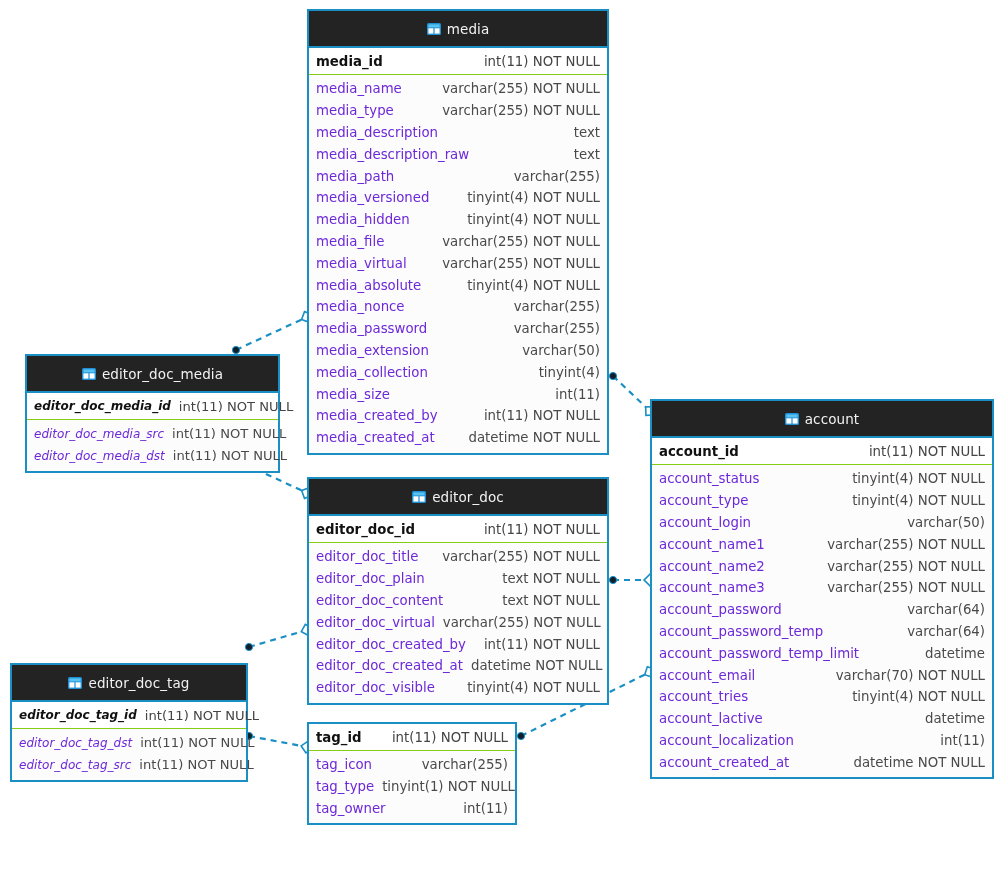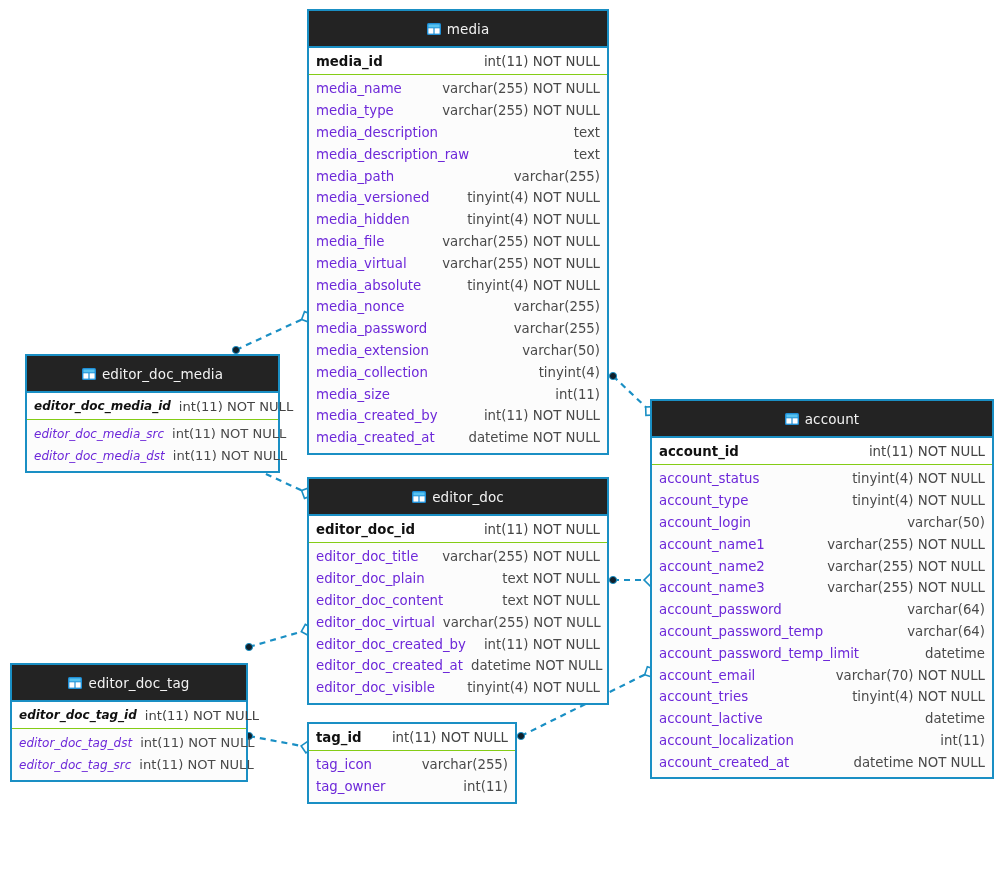--- a/index.html
+++ b/index.html
@@ -443,19 +443,24 @@
         <span class="spacer"></span>
         <span class="ctype">int(11) NOT NULL</span>
       </div>
       <div class="col-rows">
         <div class="col-row">
           <span class="cname">tag_icon</span>
           <span class="spacer"></span>
           <span class="ctype">varchar(255)</span>
         </div>
         <div class="col-row">
+          <span class="cname">tag_type</span>
+          <span class="spacer"></span>
+          <span class="ctype">tinyint(1) NOT NULL</span>
+        </div>
+        <div class="col-row">
           <span class="cname">tag_owner</span>
           <span class="spacer"></span>
           <span class="ctype">int(11)</span>
         </div>
       </div>
     </div>
   </div>
 
 </body></html>

